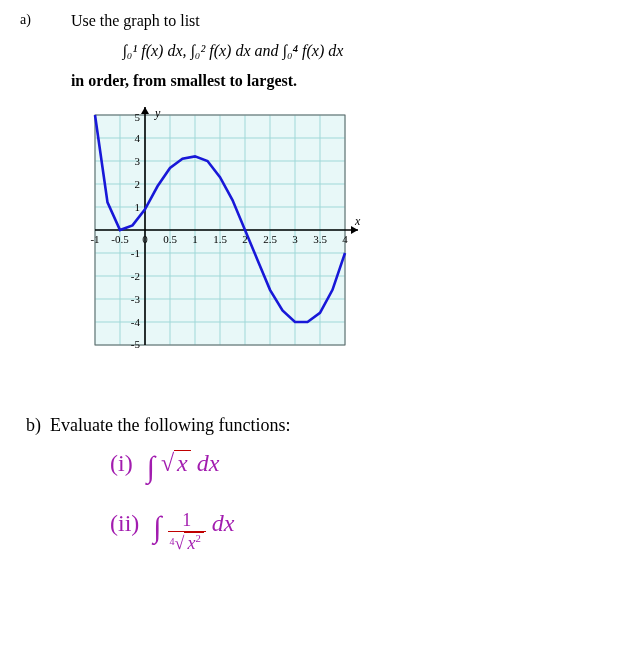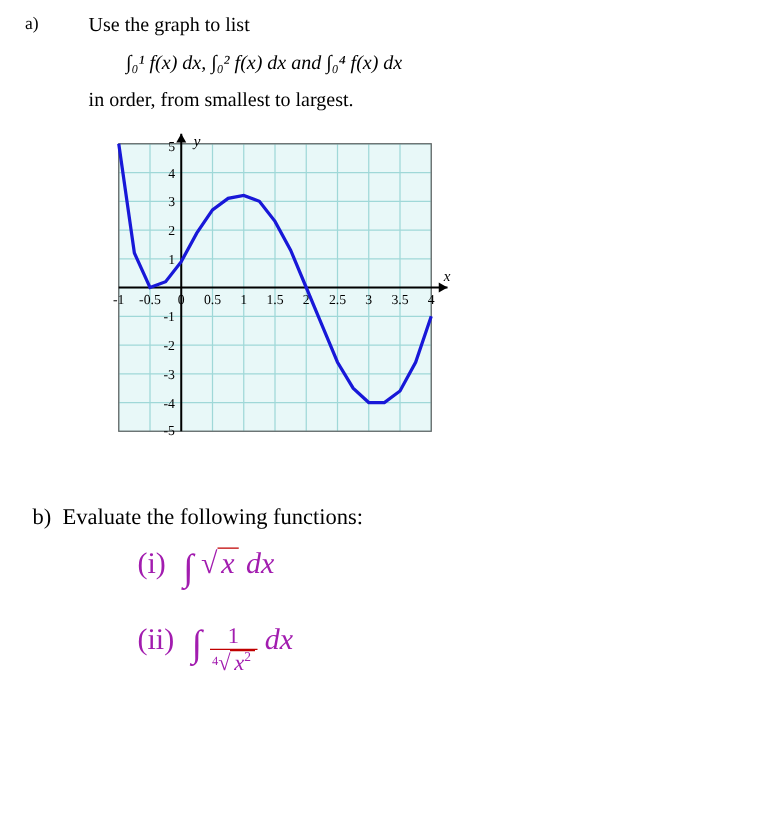--- a/index.html
+++ b/index.html
@@ -21,34 +21,36 @@
     font-size: 14px;
     margin-top: 2px;
   }
   .prompt {
     margin-top: 2px;
   }
   .integral-line {
     margin: 12px 0 12px 30px;
     font-style: italic;
     font-size: 16px;
+    text-align: center;
   }
   .followup {
     margin: 10px 0 15px 0;
+    font-weight: bold;
   }
   .graph-wrap {
     margin-left: 4px;
     margin-top: 10px;
     margin-bottom: 40px;
   }
   svg.graph {
     display: block;
   }
   .partb {
-    margin-top: 8px;
+    margin-top: 20px;
     margin-left: 6px;
     font-size: 18px;
   }
   .eq {
     font-family: "Times New Roman", serif;
     font-size: 24px;
     color: #a21caf;
     margin: 14px 0 14px 90px;
     line-height: 1.1;
   }

